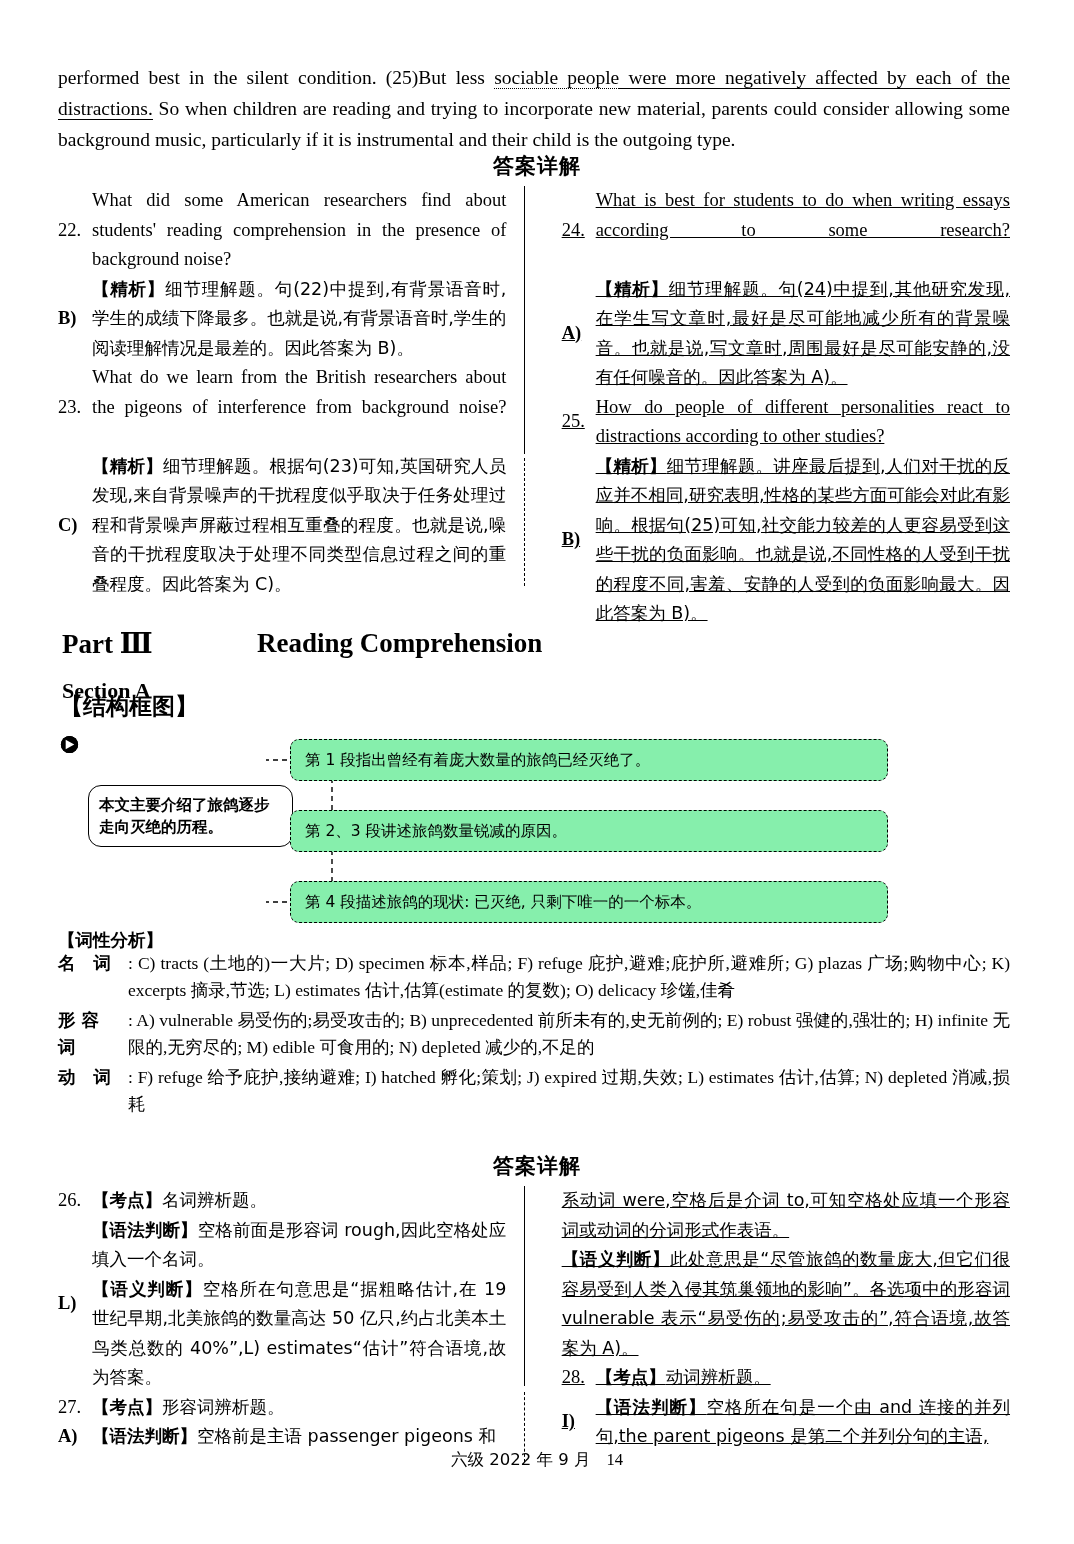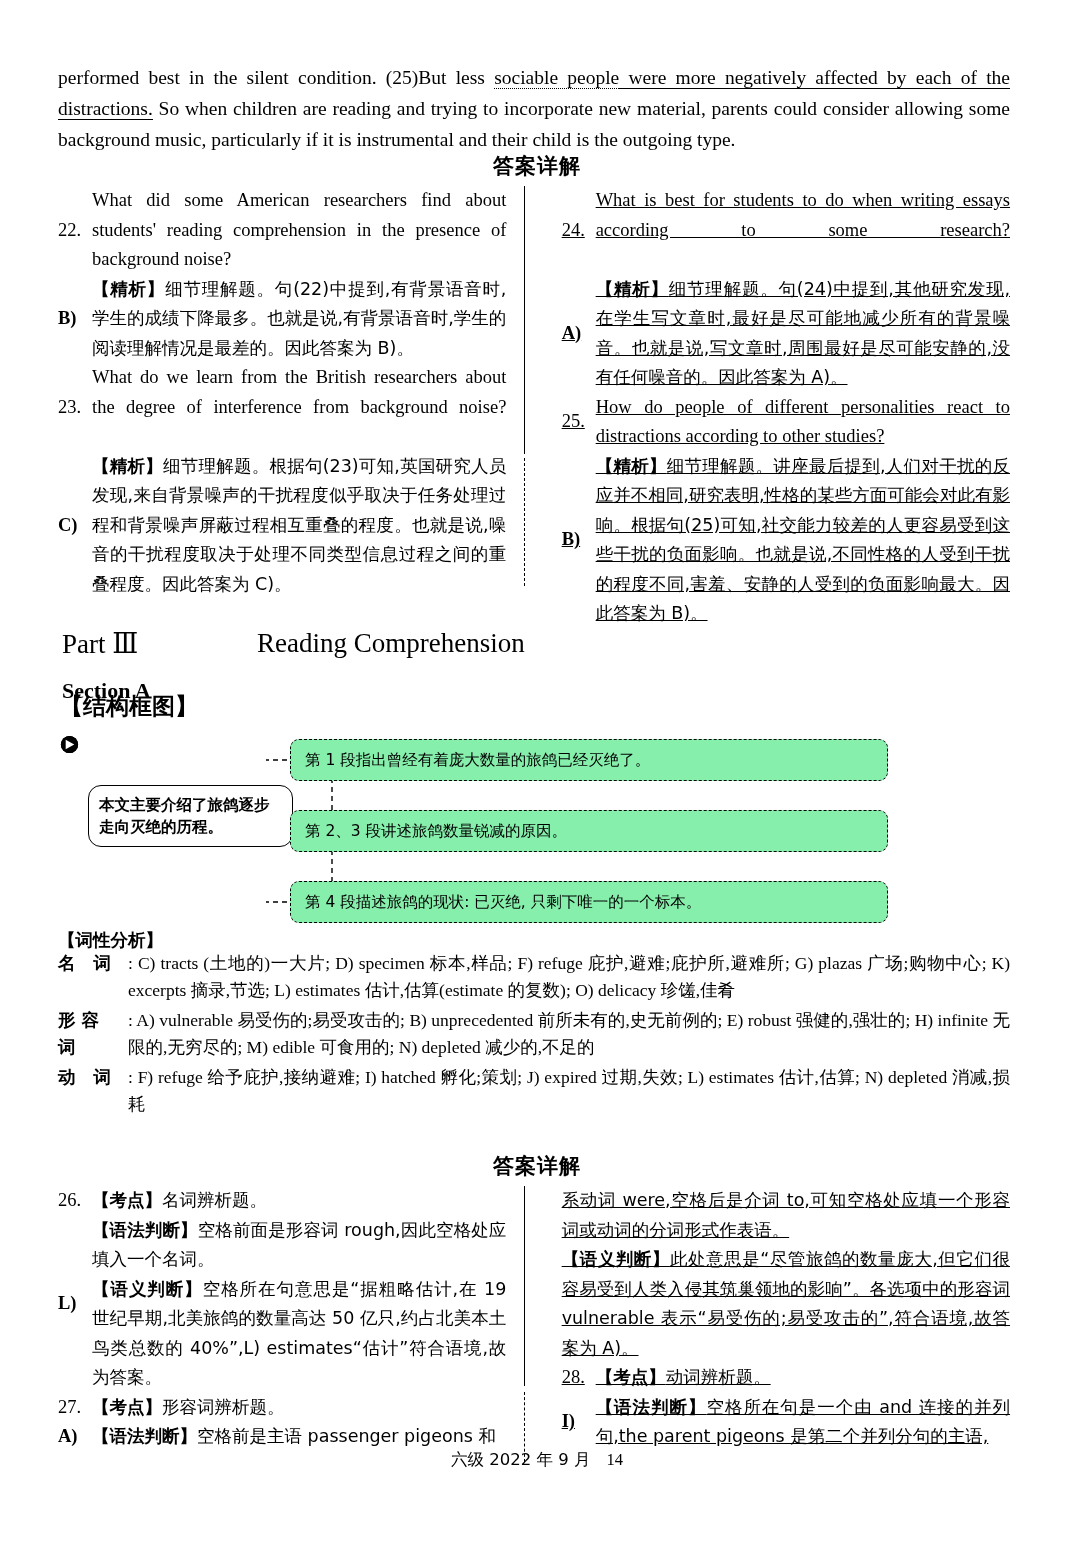--- a/index.html
+++ b/index.html
@@ -125,21 +125,21 @@
   .q-text.stretch::after { content: ""; display: inline-block; width: 100%; }
   .ans-body { text-align: justify; }
   .tagbold { font-family: "DejaVu Sans", "Liberation Sans", sans-serif; font-weight: bold; }
   .cnbody  { font-family: "DejaVu Sans", "Liberation Sans", sans-serif; font-size: 17.5px; }
 
   
   #part-head {
     position: absolute;
     left: 62px; top: 628px;
     width: 900px;
-    font-weight: normal;
+    font-weight: bold;
     font-size: 27px;
     display: flex;
   }
   #part-head .pt-label { width: 195px; }
   #part-head .pt-title { }
 
   #section-a {
     position: absolute;
     left: 62px; top: 678px;
     font-weight: bold;
@@ -265,21 +265,21 @@
         <div class="marker serif">22.</div>
         <div class="body q-text serif">What did some American researchers find about students' reading comprehension in the presence of background noise?</div>
       </div>
       <div class="qa">
         <div class="marker bold serif">B)</div>
         <div class="body ans-body cnbody"><span class="tagbold">【精析】</span><span>细节理解题。句(22)中提到,有背景语音时,学生的成绩下降最多。也就是说,有背景语音时,学生的阅读理解情况是最差的。因此答案为 B)。</span></div>
       </div>
 
       <div class="qa">
         <div class="marker serif">23.</div>
-        <div class="body q-text stretch serif">What do we learn from the British researchers about the degree of interference from background noise?</div>
+        <div class="body q-text stretch serif">What do we learn from the British researchers about the pigeons of interference from background noise?</div>
       </div>
       <div class="qa">
         <div class="marker bold serif">C)</div>
         <div class="body ans-body cnbody"><span class="tagbold">【精析】</span><span>细节理解题。根据句(23)可知,英国研究人员发现,来自背景噪声的干扰程度似乎取决于任务处理过程和背景噪声屏蔽过程相互重叠的程度。也就是说,噪音的干扰程度取决于处理不同类型信息过程之间的重叠程度。因此答案为 C)。</span></div>
       </div>
 
     </div>
 
     <div class="divider"></div>
 

